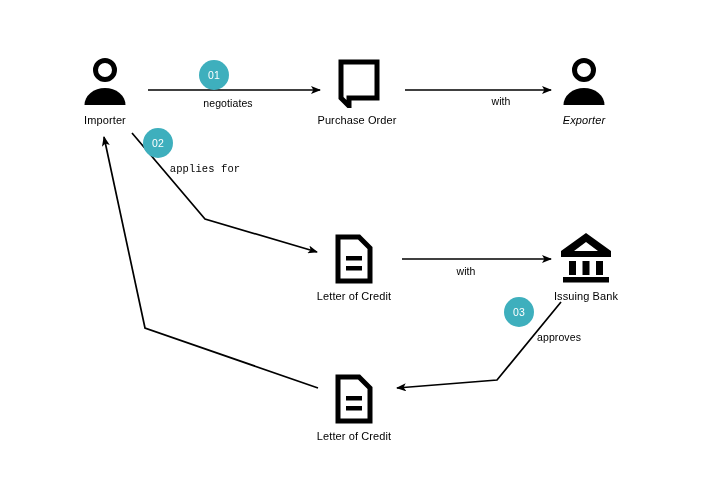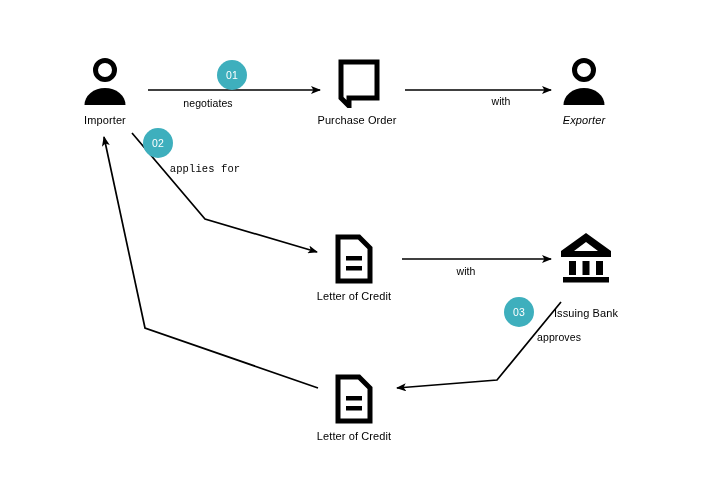--- a/index.html
+++ b/index.html
@@ -126,21 +126,21 @@
     <span class="node-icon">
       <svg width="42" height="50" viewBox="0 0 42 50" xmlns="http://www.w3.org/2000/svg">
         <path d="M5,3 L26,3 L37,14 L37,47 L5,47 Z" fill="none" stroke="#000" stroke-width="5" stroke-linejoin="miter"></path>
         <rect x="13" y="22" width="16" height="4.5" fill="#000"></rect>
         <rect x="13" y="32" width="16" height="4.5" fill="#000"></rect>
       </svg>
     </span>
     <span class="node-label">Letter of Credit</span>
   </div>
 
-  <div class="node" style="left:586px; top:230px;gap:17px;">
+  <div class="node" style="left:586px; top:230px;">
     <span class="node-icon">
       <svg width="56" height="54" viewBox="0 0 56 54" xmlns="http://www.w3.org/2000/svg">
         <path d="M28,3 L53,21 L53,27 L3,27 L3,21 Z M28,12 L16,21 L40,21 Z" fill="#000" fill-rule="evenodd"></path>
         <rect x="11" y="31" width="7" height="14" fill="#000"></rect>
         <rect x="24.5" y="31" width="7" height="14" fill="#000"></rect>
         <rect x="38" y="31" width="7" height="14" fill="#000"></rect>
         <rect x="5" y="47" width="46" height="5.5" fill="#000"></rect>
       </svg>
     </span>
     <span class="node-label">Issuing Bank</span>
@@ -150,23 +150,23 @@
     <span class="node-icon">
       <svg width="42" height="50" viewBox="0 0 42 50" xmlns="http://www.w3.org/2000/svg">
         <path d="M5,3 L26,3 L37,14 L37,47 L5,47 Z" fill="none" stroke="#000" stroke-width="5" stroke-linejoin="miter"></path>
         <rect x="13" y="22" width="16" height="4.5" fill="#000"></rect>
         <rect x="13" y="32" width="16" height="4.5" fill="#000"></rect>
       </svg>
     </span>
     <span class="node-label">Letter of Credit</span>
   </div>
 
-  <span class="edge-label" style="left:208px; top:103px;">negotiates</span>
+  <span class="edge-label" style="left:228px; top:103px;">negotiates</span>
   <span class="edge-label" style="left:501px; top:101px;">with</span>
   <span class="edge-label" style="left:205px; top:169px;font-family:Liberation Mono, monospace;">applies for</span>
   <span class="edge-label" style="left:466px; top:271px;">with</span>
   <span class="edge-label" style="left:559px; top:337px;">approves</span>
 
-  <span class="step-badge" style="left:232px; top:75px;">01</span>
+  <span class="step-badge" style="left:214px; top:75px;">01</span>
   <span class="step-badge" style="left:158px; top:143px;text-align:center;">02</span>
   <span class="step-badge" style="left:519px; top:312px;">03</span>
 
 </div>
 
 </body></html>

